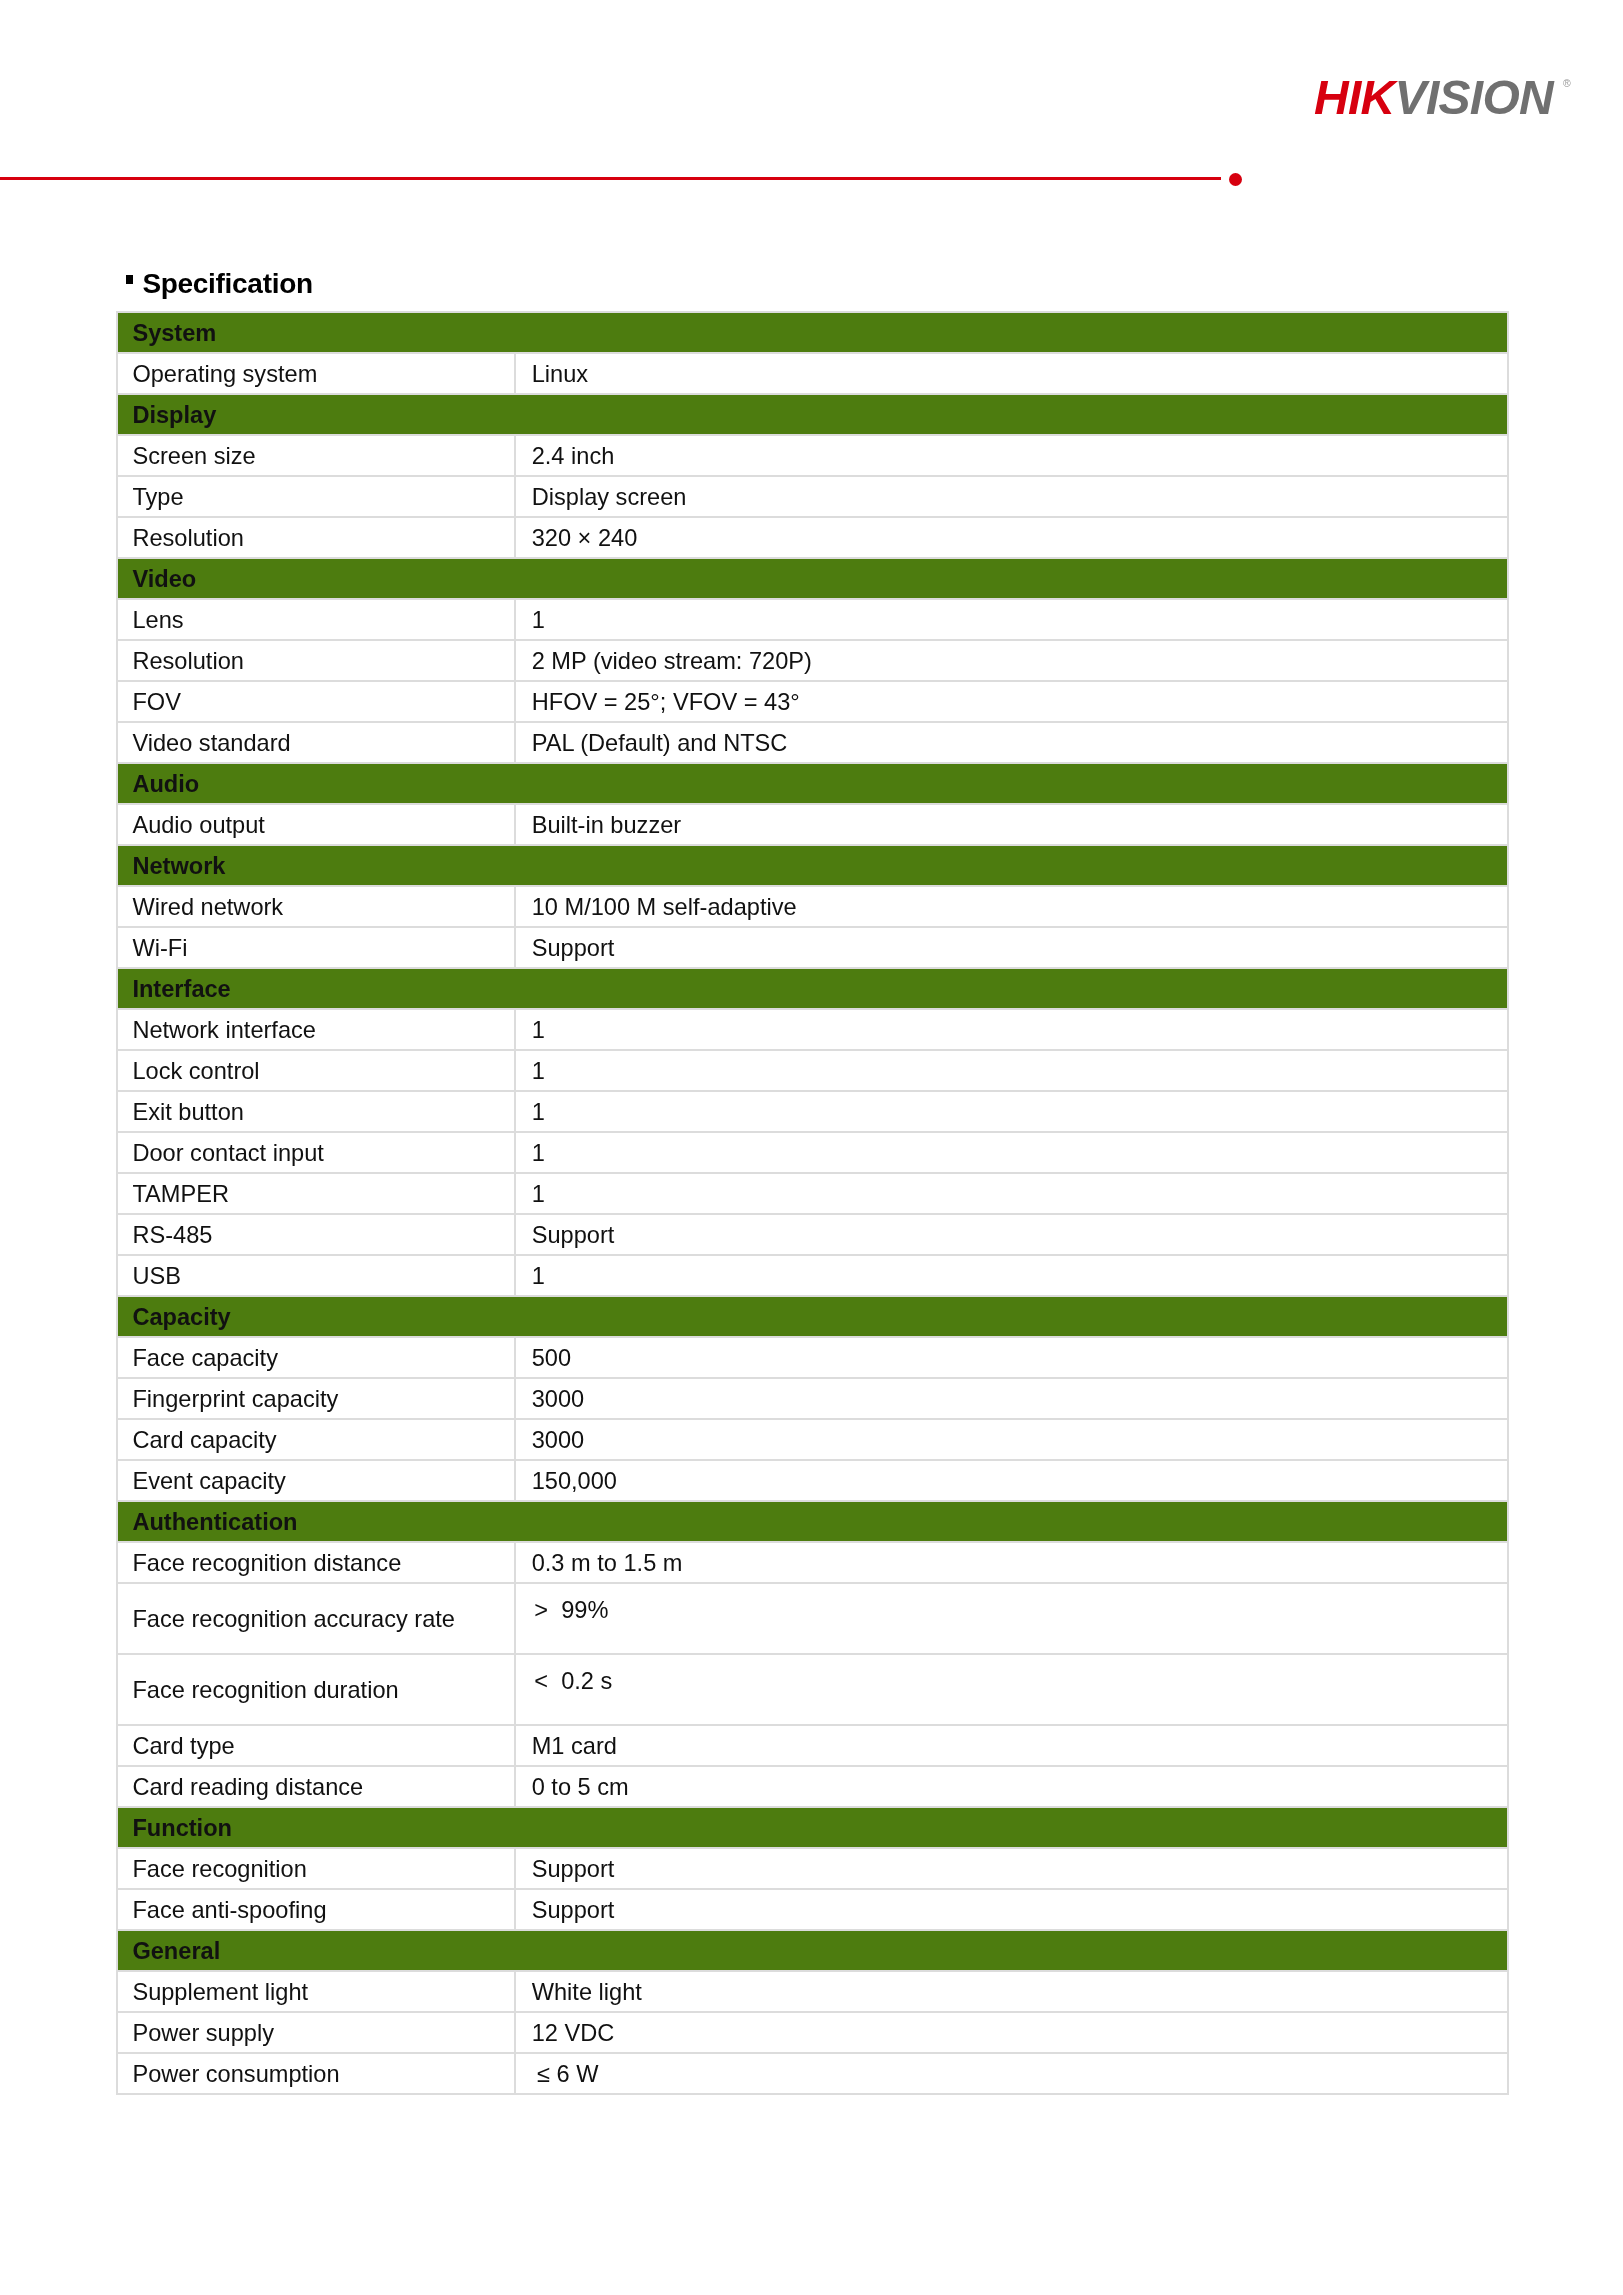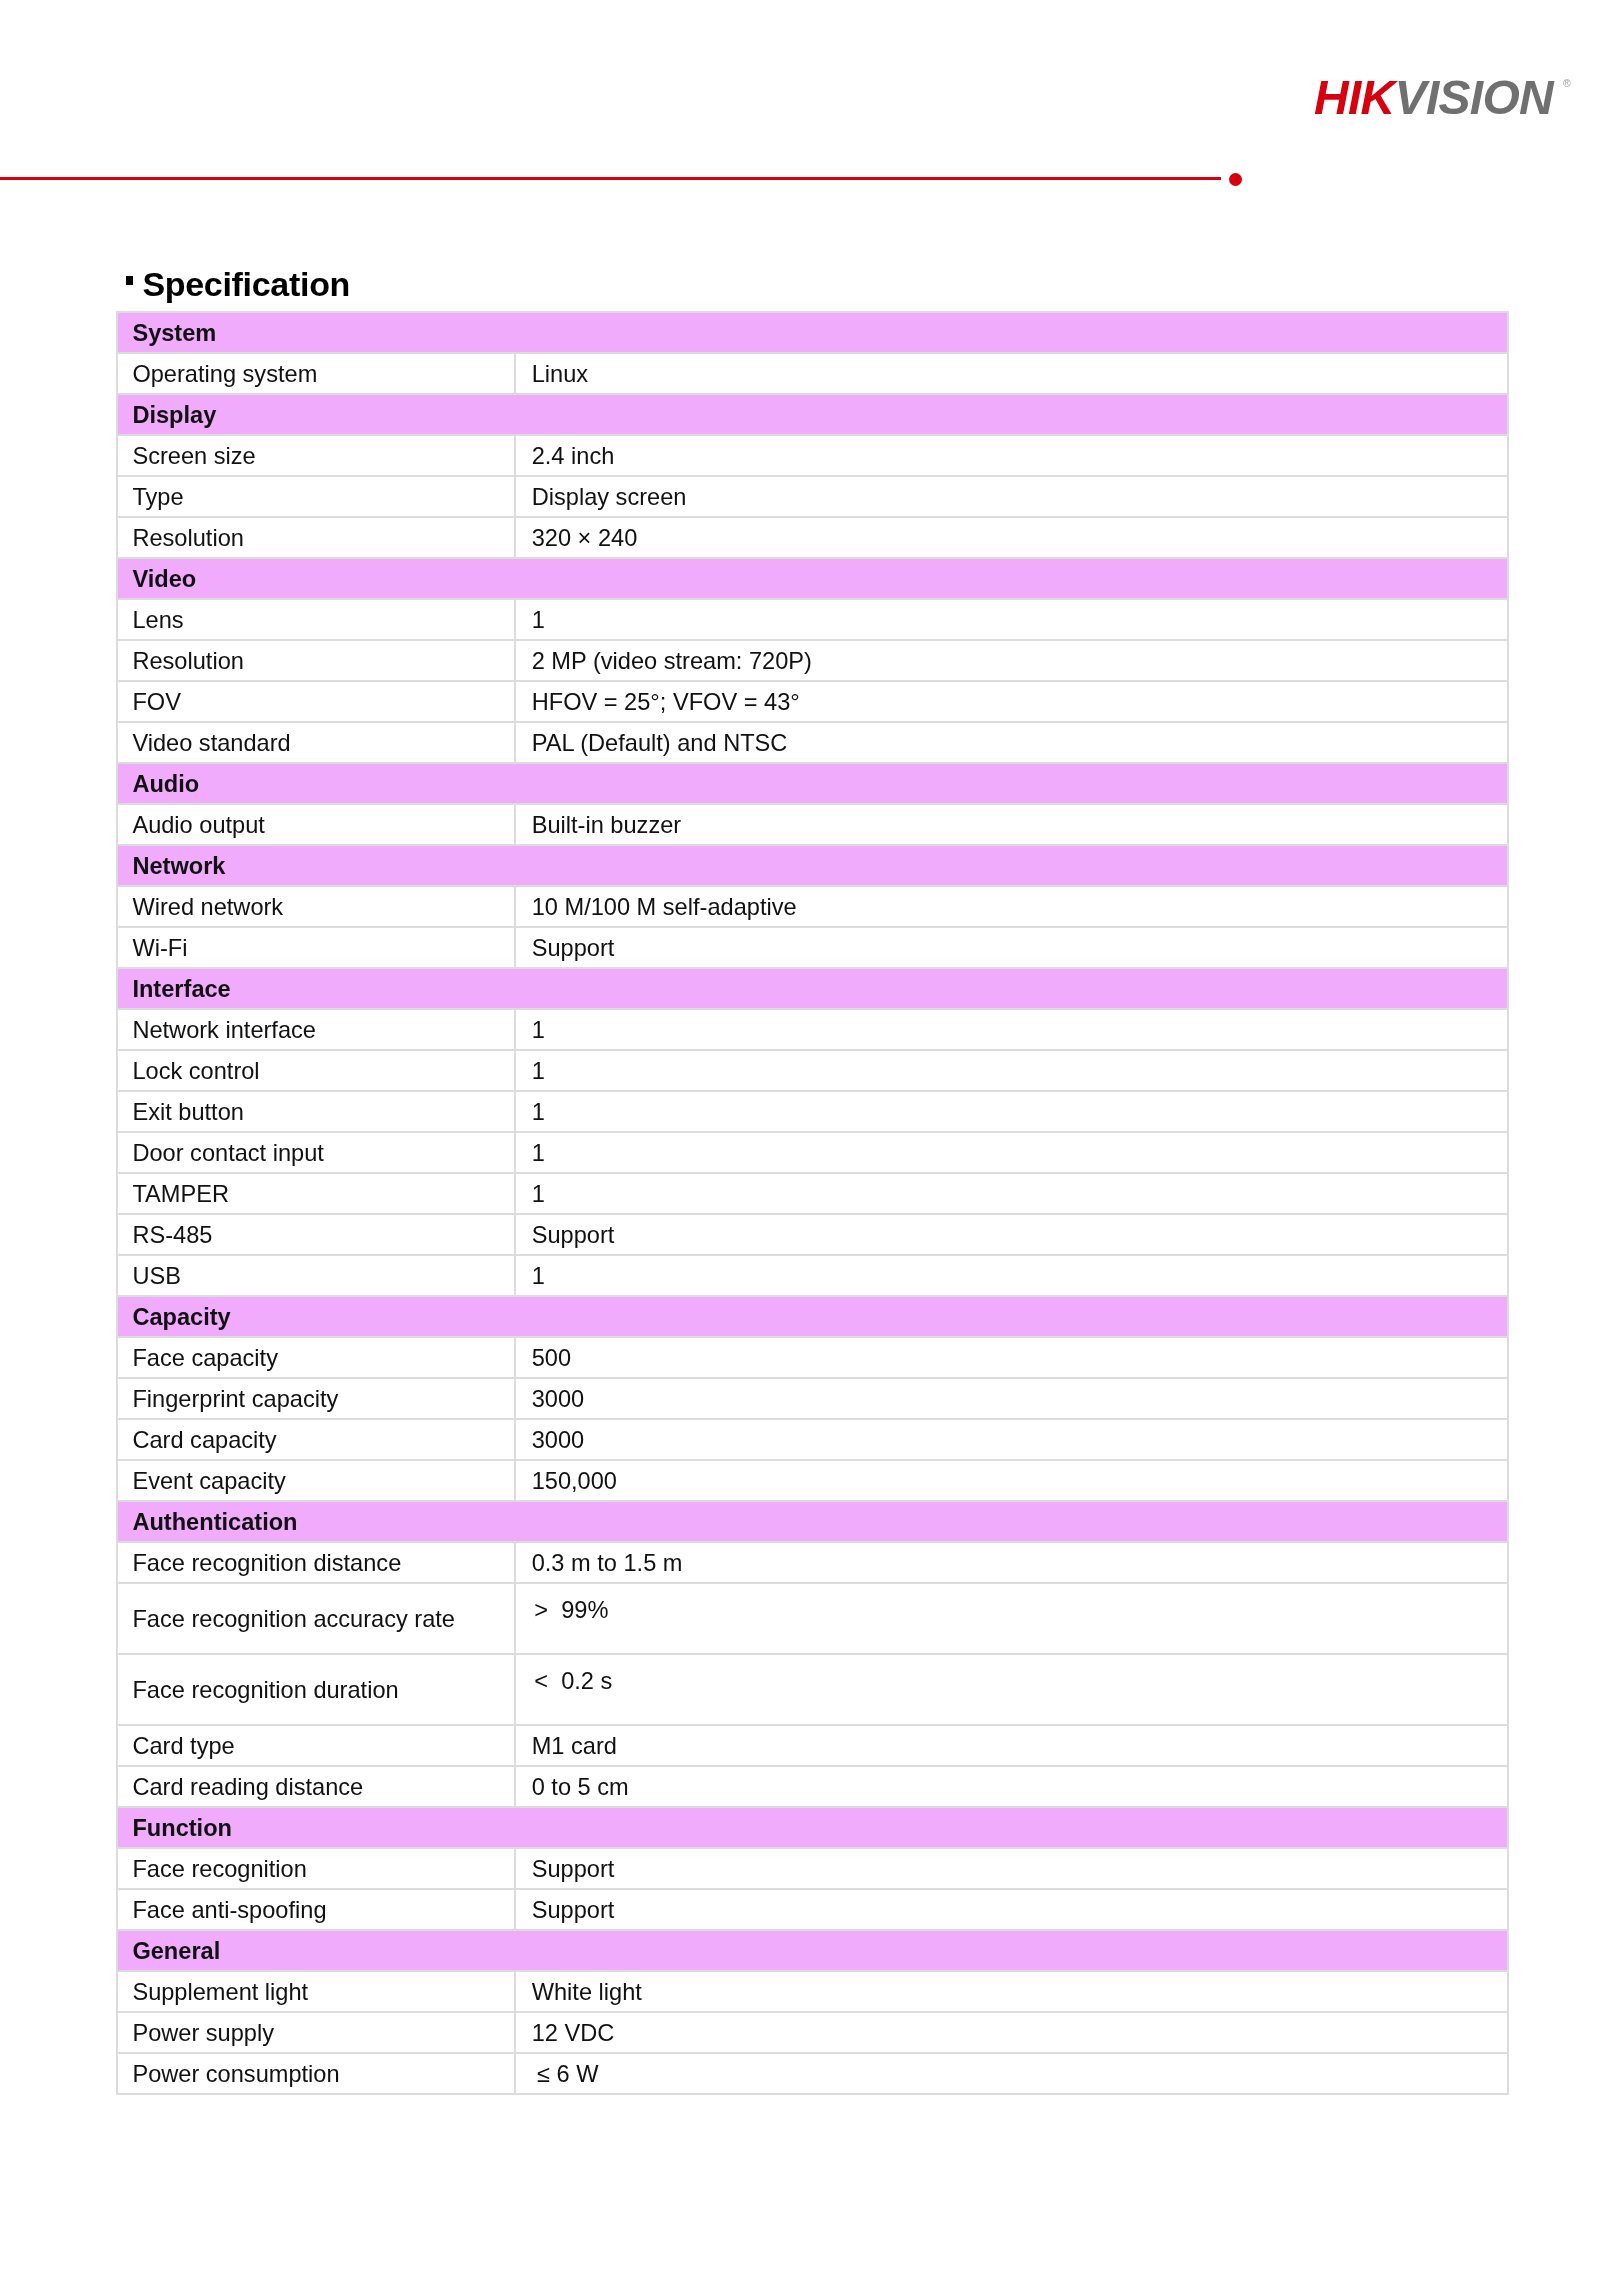--- a/index.html
+++ b/index.html
@@ -8,30 +8,30 @@
   .logo { position: absolute; left: 1314px; top: 73px; height: 49px;
           font-family: "Liberation Sans", sans-serif; font-weight: 700; font-style: italic;
           font-size: 48px; letter-spacing: -0.7px; line-height: 49px; white-space: nowrap; }
   .logo .hik { color: #d7000f; }
   .logo .vision { color: #707070; }
   .logo .reg { position: absolute; right: -17px; top: 5.2px; font-size: 10.5px; font-style: normal;
                font-weight: 400; color: #999; line-height: 10.5px; }
   .rule { position: absolute; left: 0; top: 177px; width: 1221px; height: 3.3px; background: #d7000f; }
   .rule-dot { position: absolute; left: 1229px; top: 173px; width: 13px; height: 13px;
               border-radius: 50%; background: #d7000f; }
-  .title { position: absolute; left: 126px; top: 263px; font-weight: 700; font-size: 34px;
+  .title { position: absolute; left: 126px; top: 263px; font-weight: 700; font-size: 28px;
            line-height: 42px; color: #000; white-space: nowrap; letter-spacing: -0.3px; }
   .title .bullet { display: inline-block; width: 7.2px; height: 9.2px; background: #000;
                    vertical-align: middle; margin-right: 9.2px; position: relative; top: -6.5px; }
   table.spec { position: absolute; left: 116px; top: 311px; width: 1393px;
                border-collapse: collapse; table-layout: fixed; }
   table.spec td { border: 2px solid #dcdcdc; font-size: 23.6px; line-height: 26px;
                   padding: 0 0 0 14.4px; height: 39px; color: #111; white-space: nowrap; }
   table.spec col.c1 { width: 398px; }
-  table.spec tr.section td { background: #f0abfc; font-weight: 700; }
+  table.spec tr.section td { background: #4d7c0f; font-weight: 700; }
   table.spec tr.tall td { height: 56px; }
   table.spec tr.tall td.val { vertical-align: top; padding-top: 13px; padding-left: 18.3px; }
   table.spec td.val { padding-left: 15.7px; }
 </style>
 </head>
 <body>
 
 <div class="logo">
   <span class="hik">HIK</span><span class="vision">VISION</span><span class="reg">®</span>
 </div>

